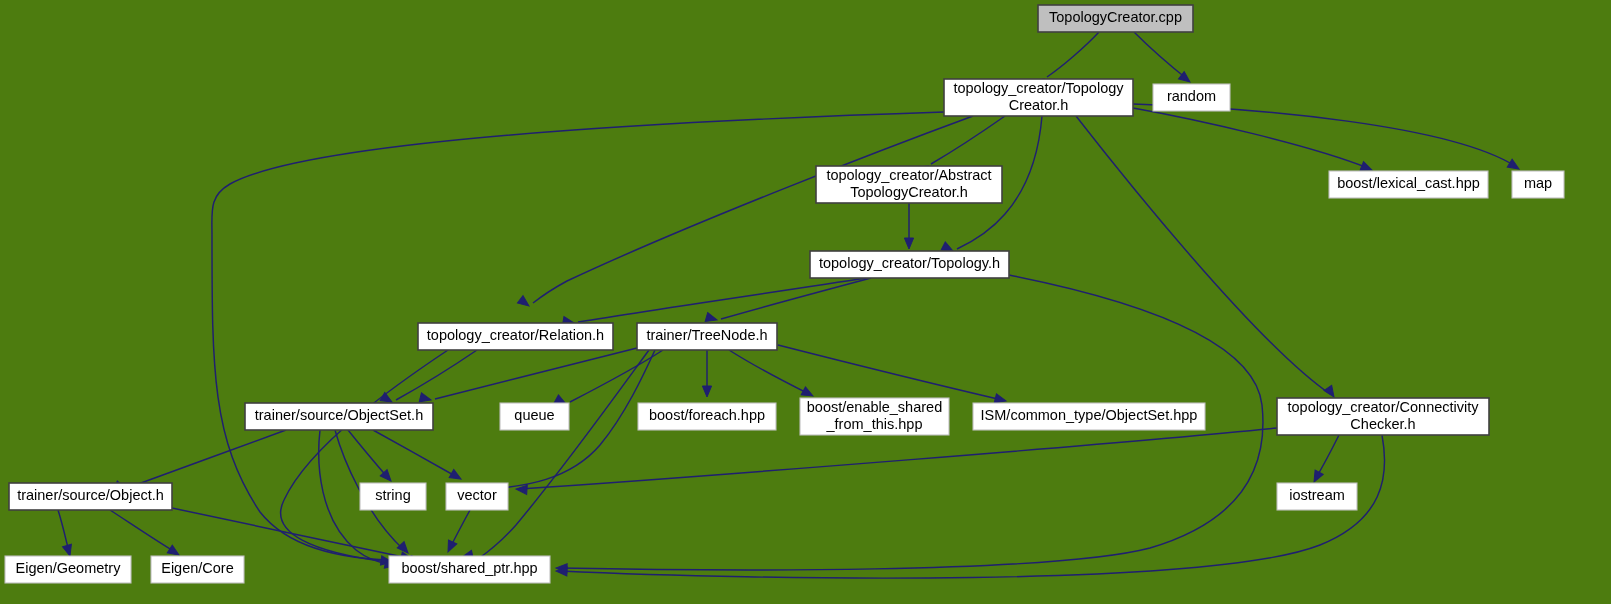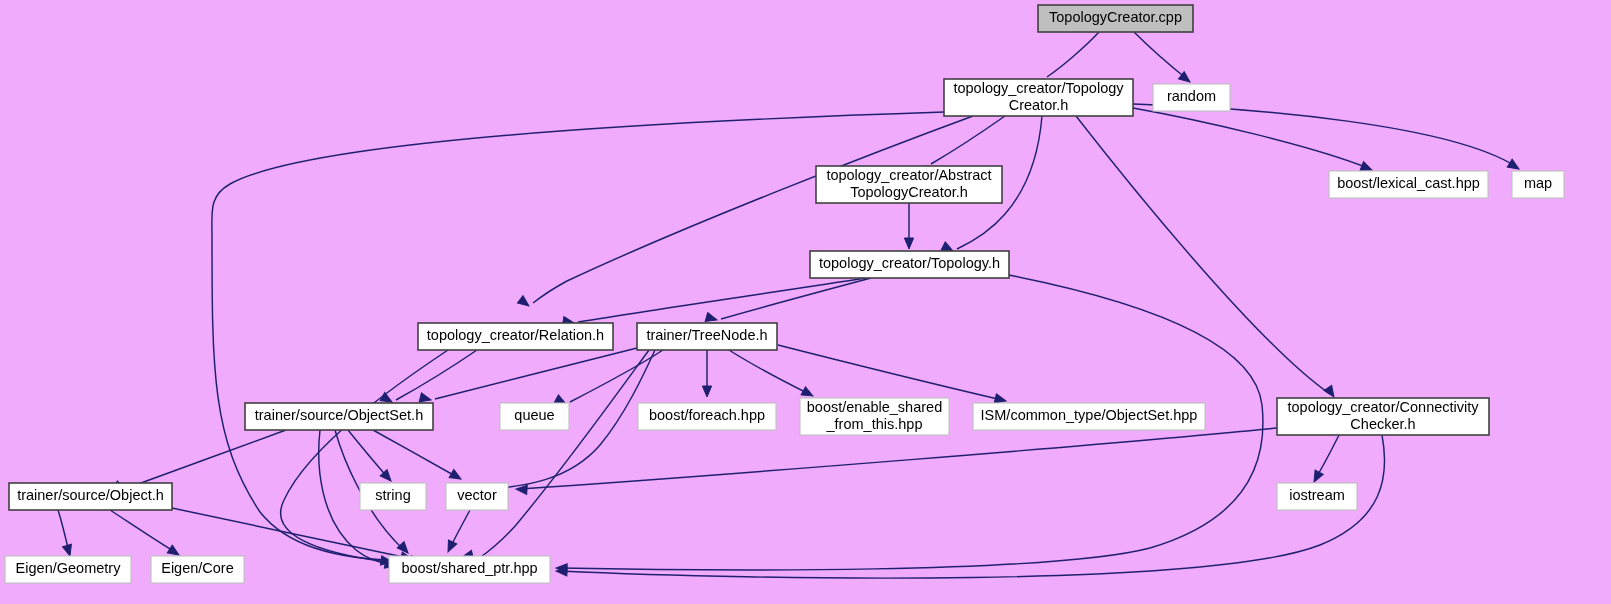--- a/index.html
+++ b/index.html
@@ -4,21 +4,21 @@
 <style>
   html, body {
     margin: 0;
     padding: 0;
     background: #ffffff;
   }
   #graph-root {
     position: relative;
     width: 1611px;
     height: 604px;
-    background: #f0abfc;
+    background: #4d7c0f;
     font-family: "Liberation Sans", sans-serif;
     overflow: hidden;
   }
   svg#graph-canvas {
     position: absolute;
     top: 0;
     left: 0;
     width: 1611px;
     height: 604px;
   }

